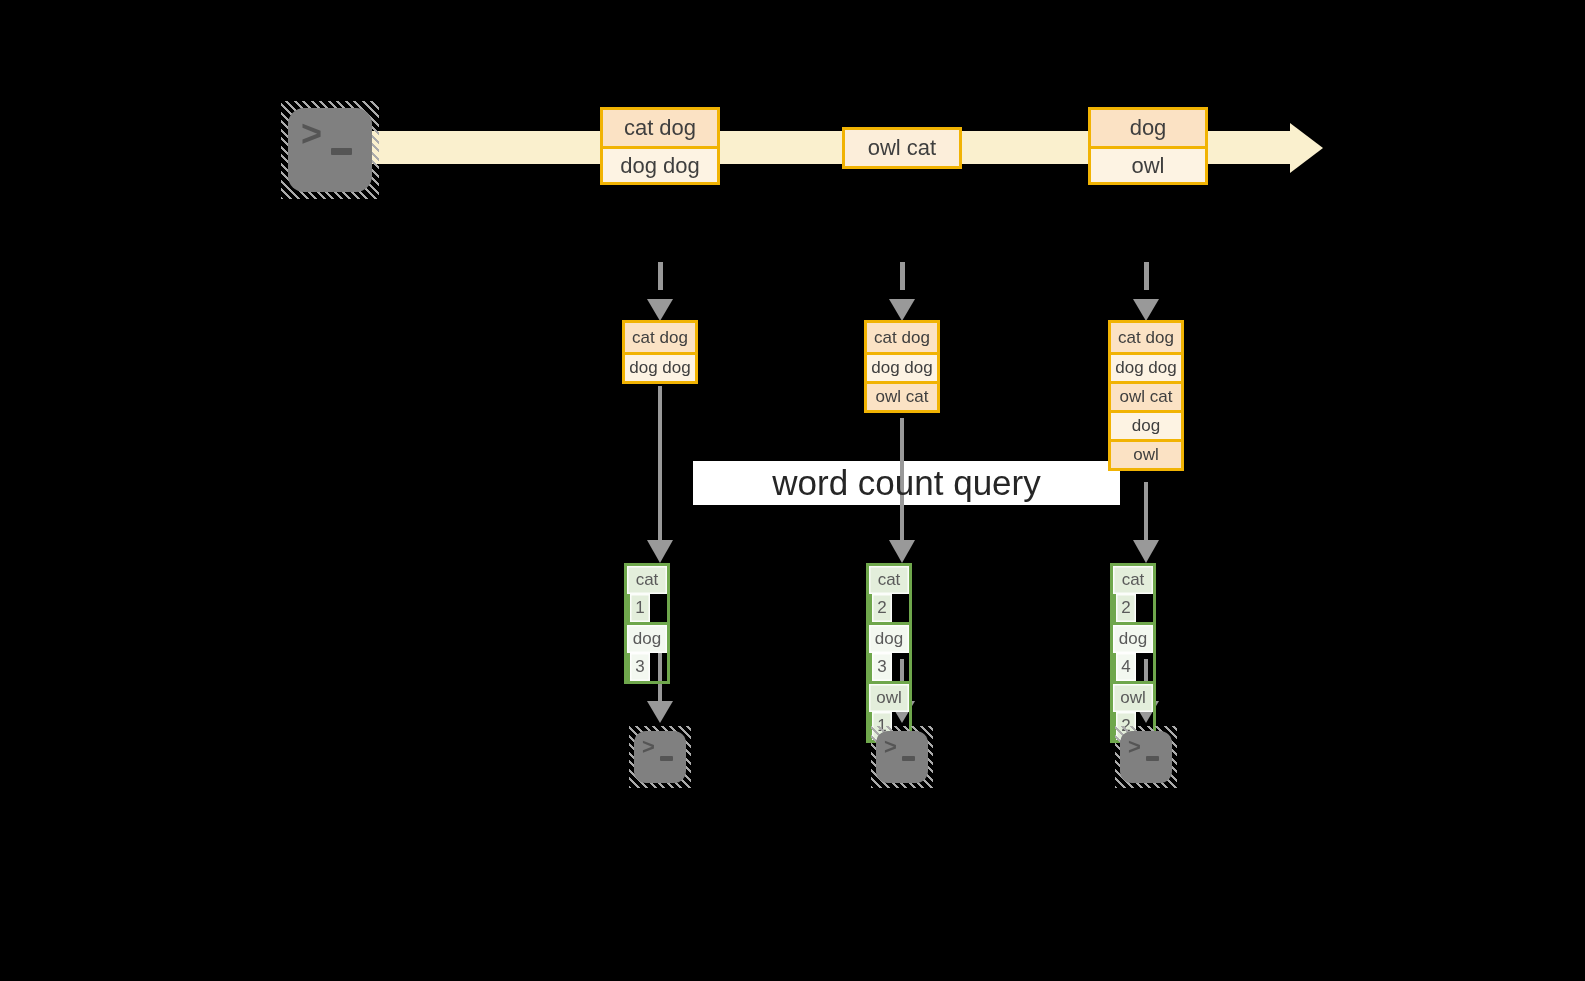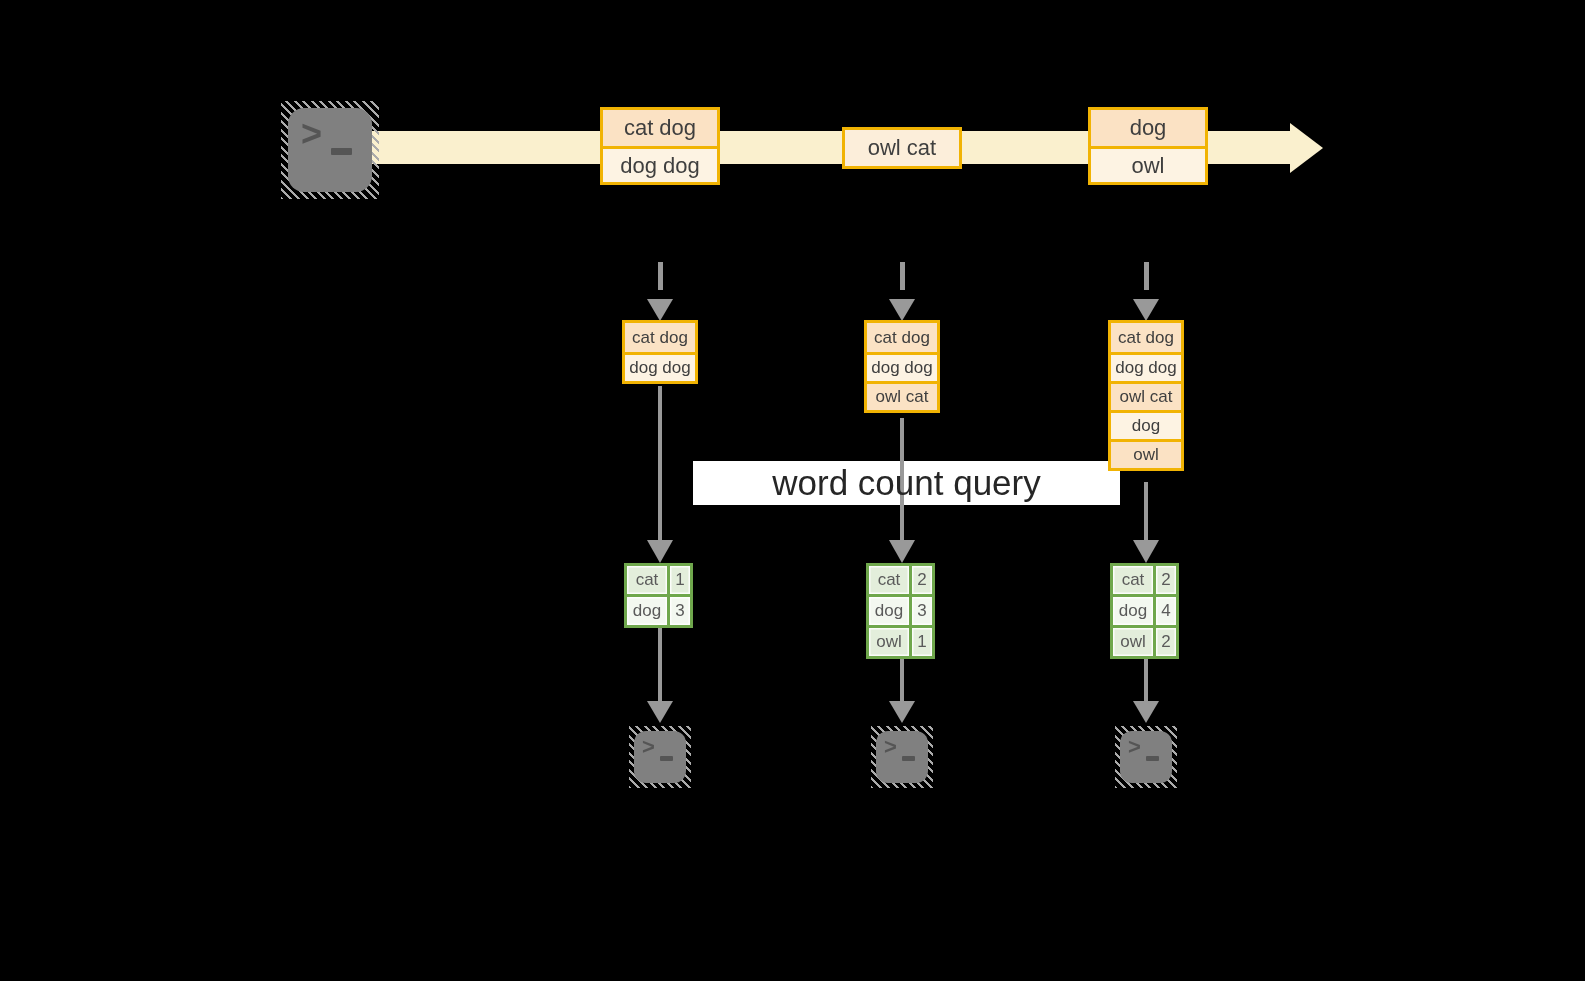--- a/index.html
+++ b/index.html
@@ -38,21 +38,21 @@
     background:repeating-linear-gradient(to bottom,#999 0 28px,transparent 28px 37px); }
   .solid-line { position:absolute; width:4px; background:#999; z-index:2; }
   .arrow-head { position:absolute; width:0; height:0; z-index:2;
     border-left:13px solid transparent; border-right:13px solid transparent; border-top:22px solid #999; }
   
   .query-band { position:absolute; left:693px; top:461px; width:427px; height:44px; background:#FFFFFF; z-index:1; }
   .query-label { position:absolute; left:693px; top:461px; width:427px; height:44px; z-index:4;
     display:flex; align-items:center; justify-content:center; font-size:35px; color:#262626; }
   
   .gtable { position:absolute; border:3px solid #6FA74C; z-index:3; }
-  .gtable .trow { display:flex; }
+  .gtable .trow { display:flex;flex-direction:column; }
   .gtable .trow + .trow { border-top:3px solid #6FA74C; }
   .gtable .cell { height:28px; display:flex; align-items:center; justify-content:center;
     font-size:17px; color:#5A5A5A; box-shadow:inset 0 0 0 1.5px rgba(255,255,255,.85); }
   .gtable .word { width:40px; }
   .gtable .num { width:23px; border-left:3px solid #6FA74C; }
   .g-dark .cell { background:#E3EEDB; }
   .g-light .cell { background:#F3F8F0; }
 </style>
 </head>
 <body>

